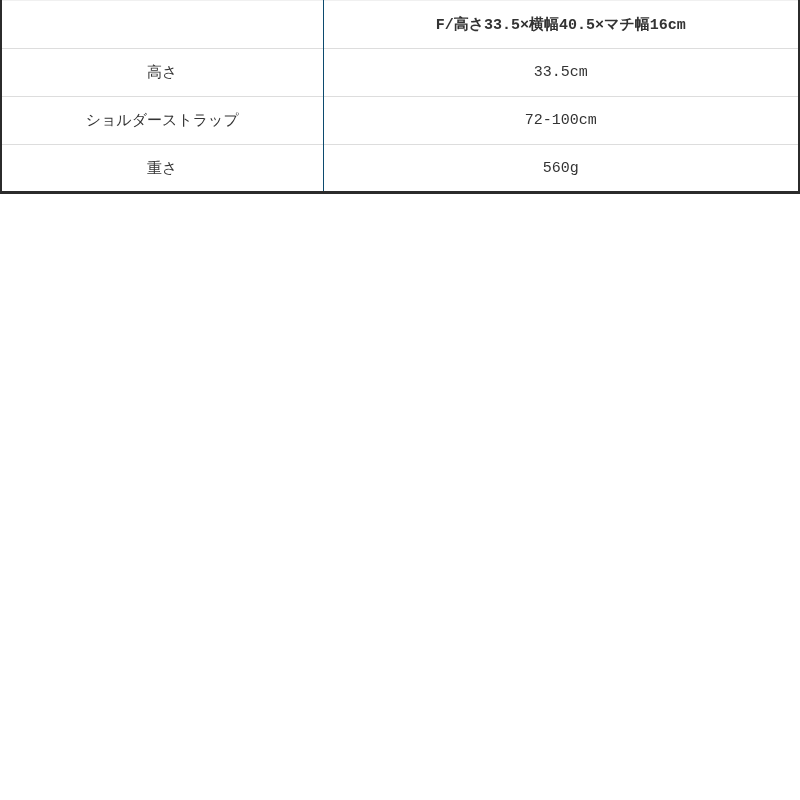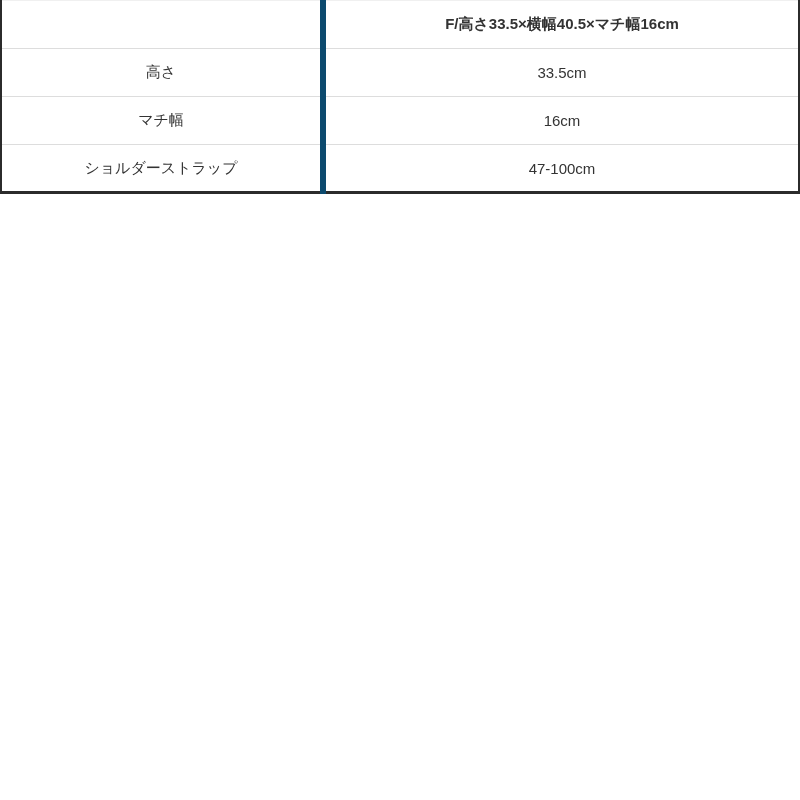--- a/index.html
+++ b/index.html
@@ -1,15 +1,15 @@
 <!DOCTYPE html>
 <html><head>
 <meta charset="utf-8">
 <style>
-  * { margin: 0; padding: 0; box-sizing: border-box; }
+  * { margin: 0; padding: 0; box-sizing: border-box; font-family: Liberation Mono, monospace; }
   html, body {
     width: 800px;
     height: 800px;
     background: #ffffff;
     font-family: "Liberation Sans", "DejaVu Sans", sans-serif;
   }
   .page {
     width: 800px;
     height: 800px;
     background: #ffffff;
@@ -31,21 +31,21 @@
     vertical-align: middle;
     font-size: 15px;
     color: #333333;
     background: #ffffff;
     padding: 0 8px;
     overflow: hidden;
     white-space: nowrap;
   }
   .spec-table .label-col {
     width: 322px;
-    border-right: 6px solid #0c4a6e;
+    border-right: 1px solid #0c4a6e;
   }
   .spec-table thead th {
     font-weight: bold;
   }
   .spec-table tbody tr th,
   .spec-table tbody tr td {
     border-top: 1px solid #dddddd;
     font-weight: normal;
   }
 </style>
@@ -59,22 +59,22 @@
         <th class="label-col"></th>
         <th class="value-col">F/高さ33.5×横幅40.5×マチ幅16cm</th>
       </tr>
     </thead>
     <tbody>
       <tr>
         <th class="label-col">高さ</th>
         <td class="value-col">33.5cm</td>
       </tr>
       <tr>
-        <th class="label-col">マチ幅</th>
-        <td class="value-col">16cm</td>
+        <th class="label-col">ショルダーストラップ</th>
+        <td class="value-col">72-100cm</td>
       </tr>
       <tr>
-        <th class="label-col">ショルダーストラップ</th>
-        <td class="value-col">47-100cm</td>
+        <th class="label-col">重さ</th>
+        <td class="value-col">560g</td>
       </tr>
     </tbody>
   </table>
 </div>
 
 </body></html>

